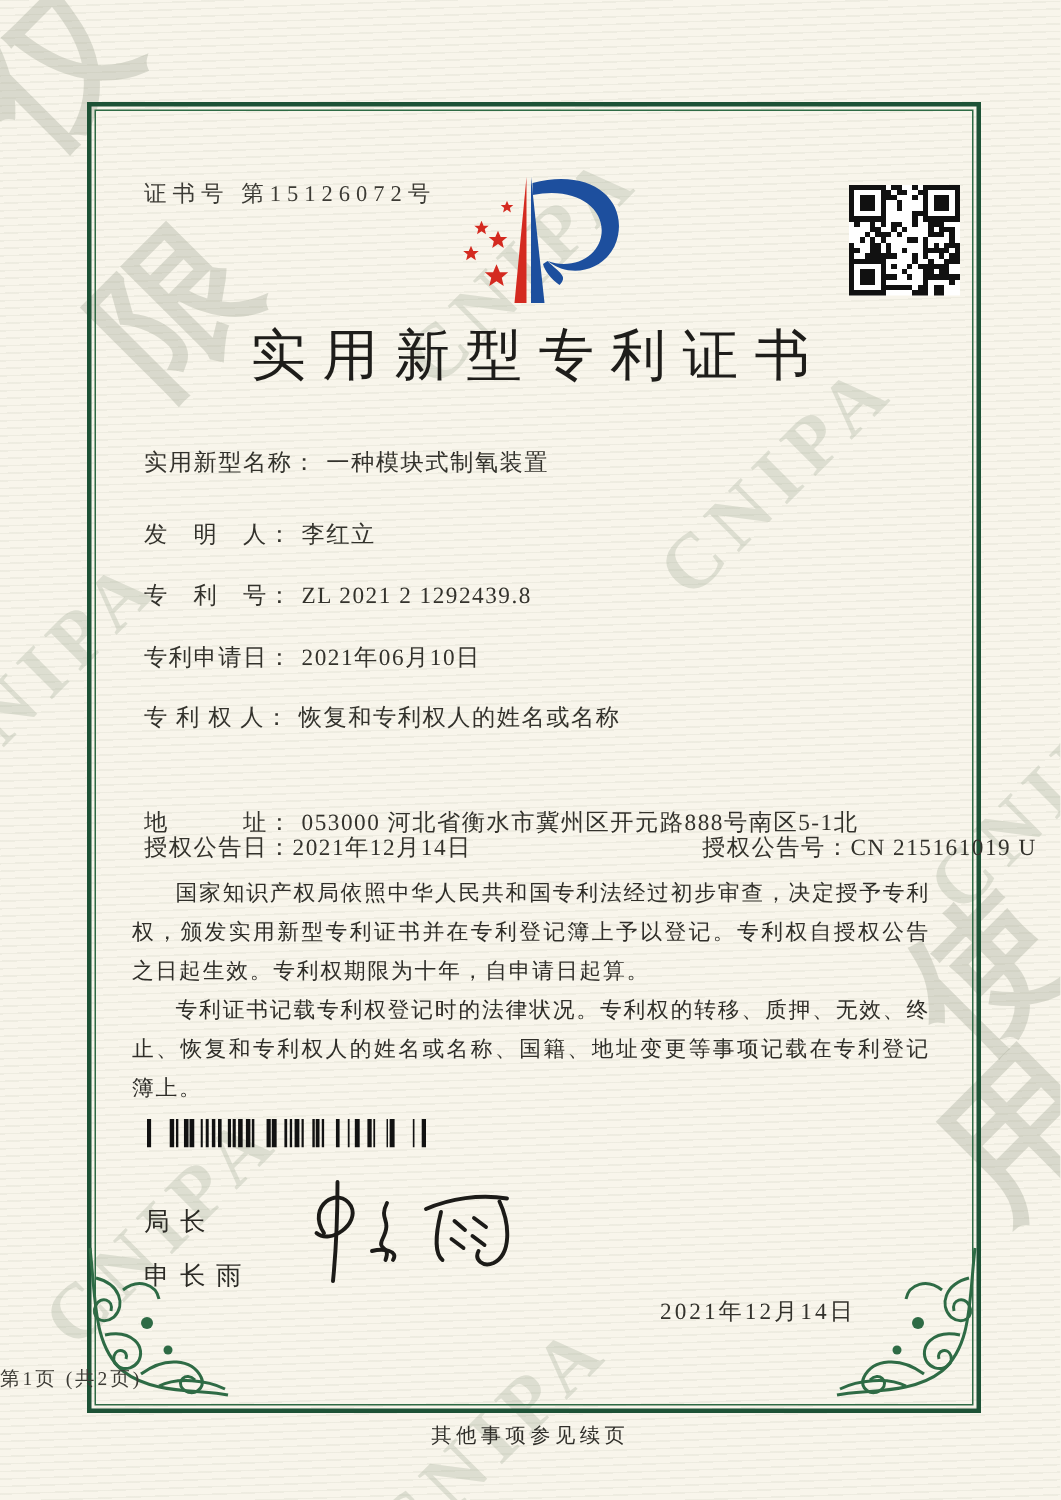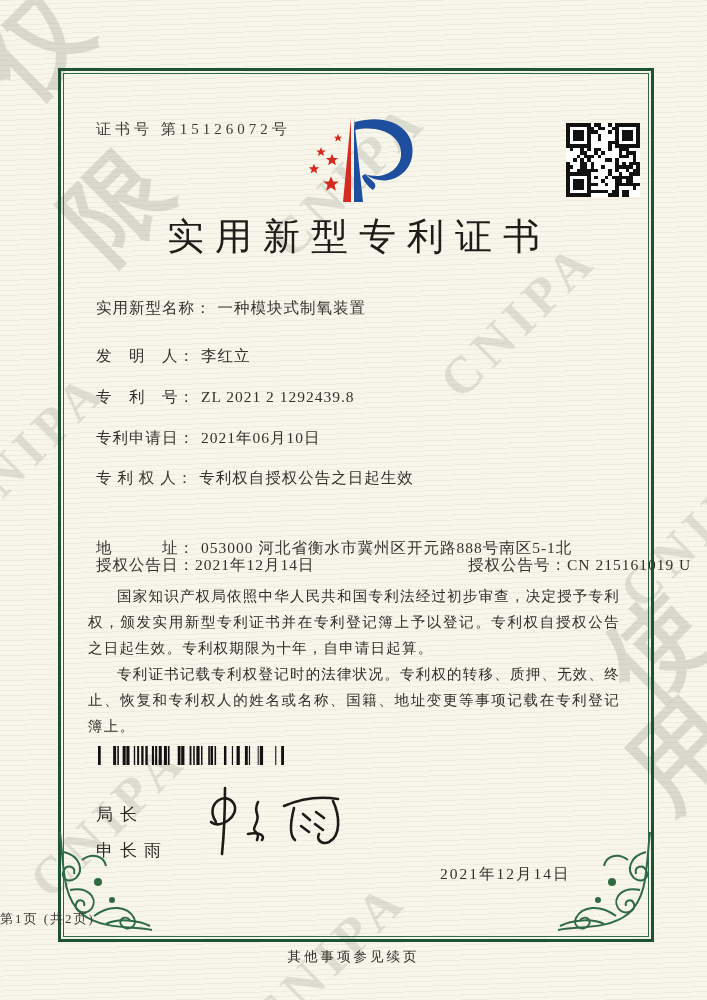--- a/index.html
+++ b/index.html
@@ -279,21 +279,21 @@
     <div class="frow row-1">
       <span class="lab">发　明　人：</span><span class="val">李红立</span>
     </div>
     <div class="frow row-2">
       <span class="lab">专　利　号：</span><span class="val">ZL 2021 2 1292439.8</span>
     </div>
     <div class="frow row-3">
       <span class="lab">专利申请日：</span><span class="val">2021年06月10日</span>
     </div>
     <div class="frow row-4">
-      <span class="lab">专 利 权 人：</span><span class="val">专利权自授权公告之日起生效</span>
+      <span class="lab">专 利 权 人：</span><span class="val">恢复和专利权人的姓名或名称</span>
     </div>
     <div class="frow row-5">
       <span class="lab">地　　　址：</span><span class="val">053000 河北省衡水市冀州区开元路888号南区5-1北</span>
     </div>
 
     <div class="grant-row">
       <span>授权公告日：</span><span>2021年12月14日</span>
       <span class="grant-no"><span>授权公告号：</span><span>CN 215161019 U</span></span>
     </div>
 

